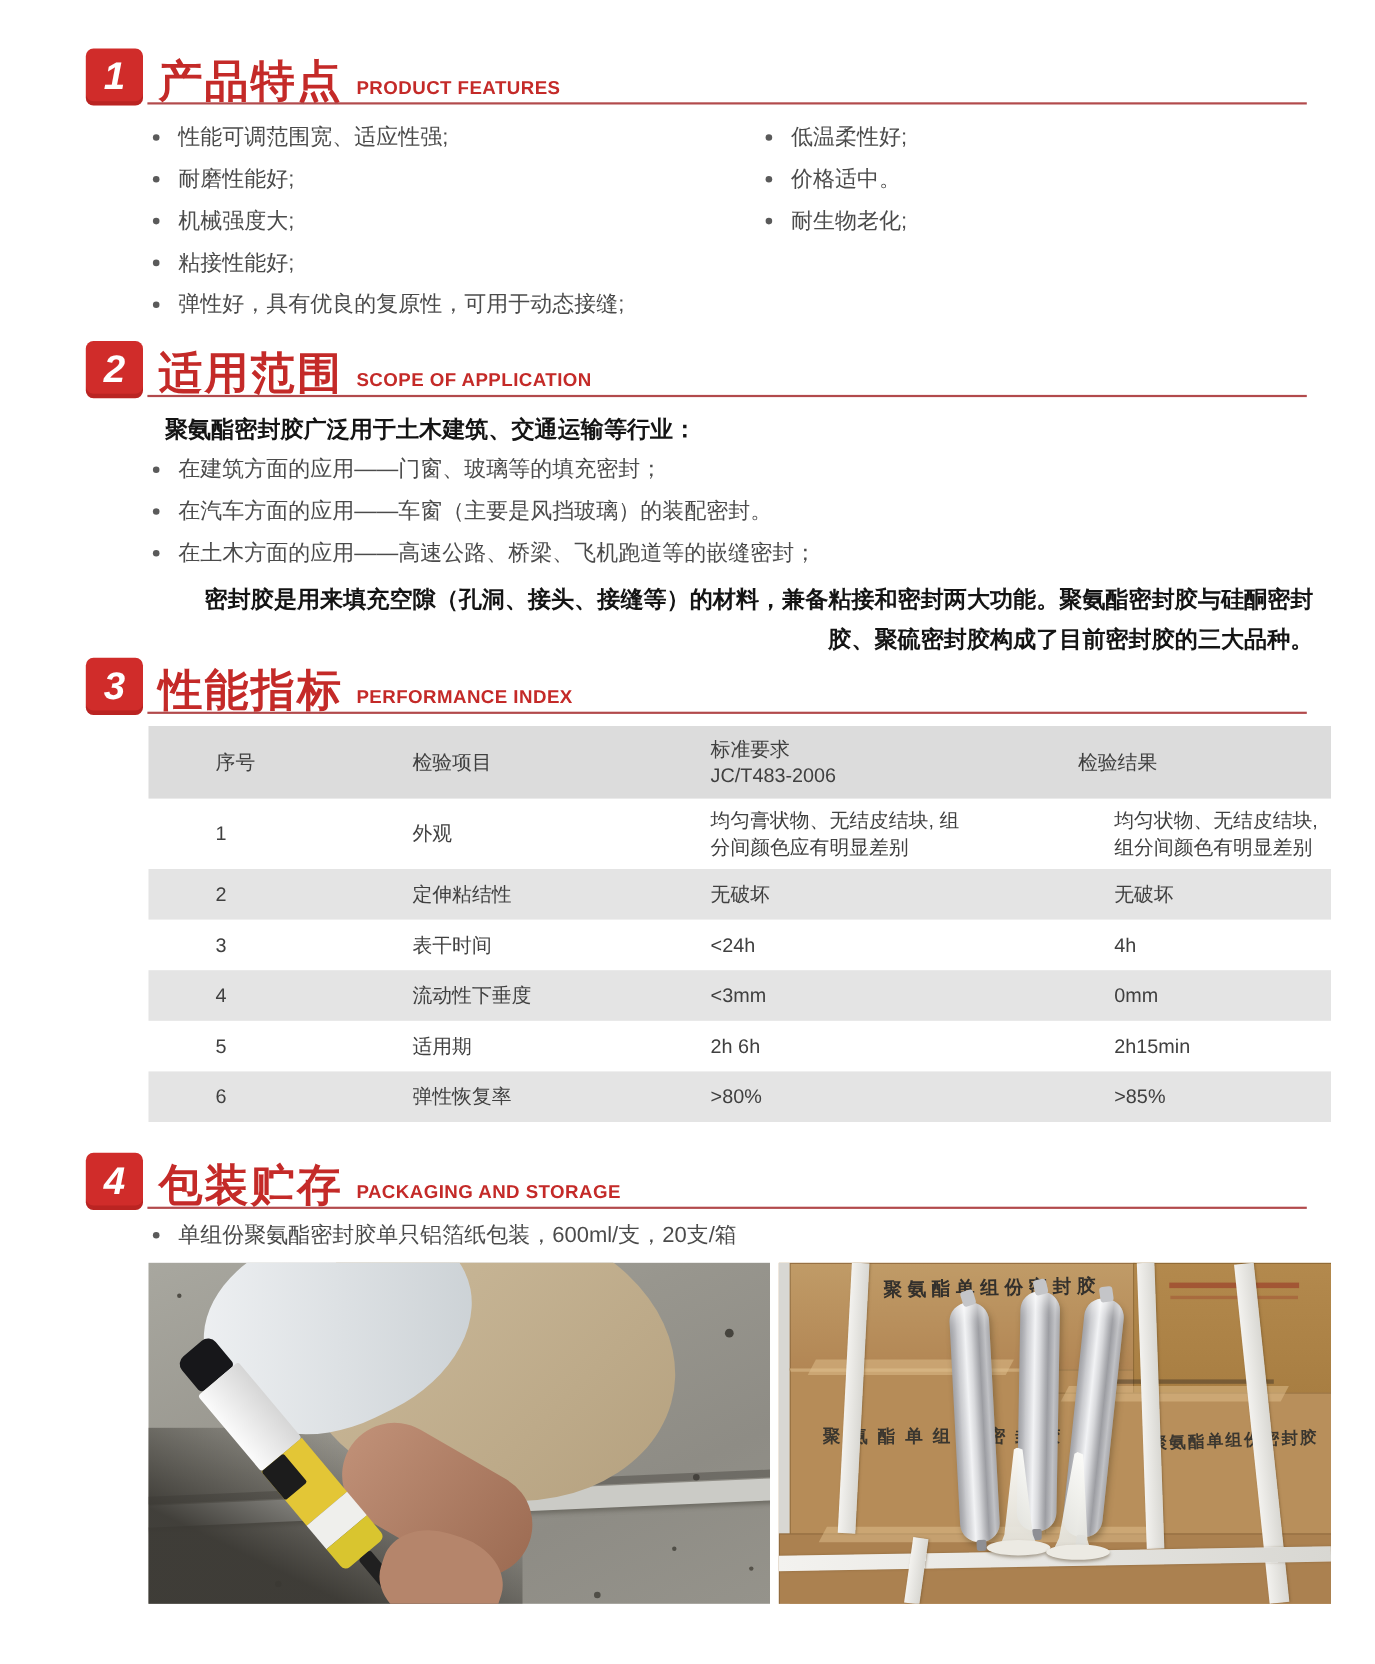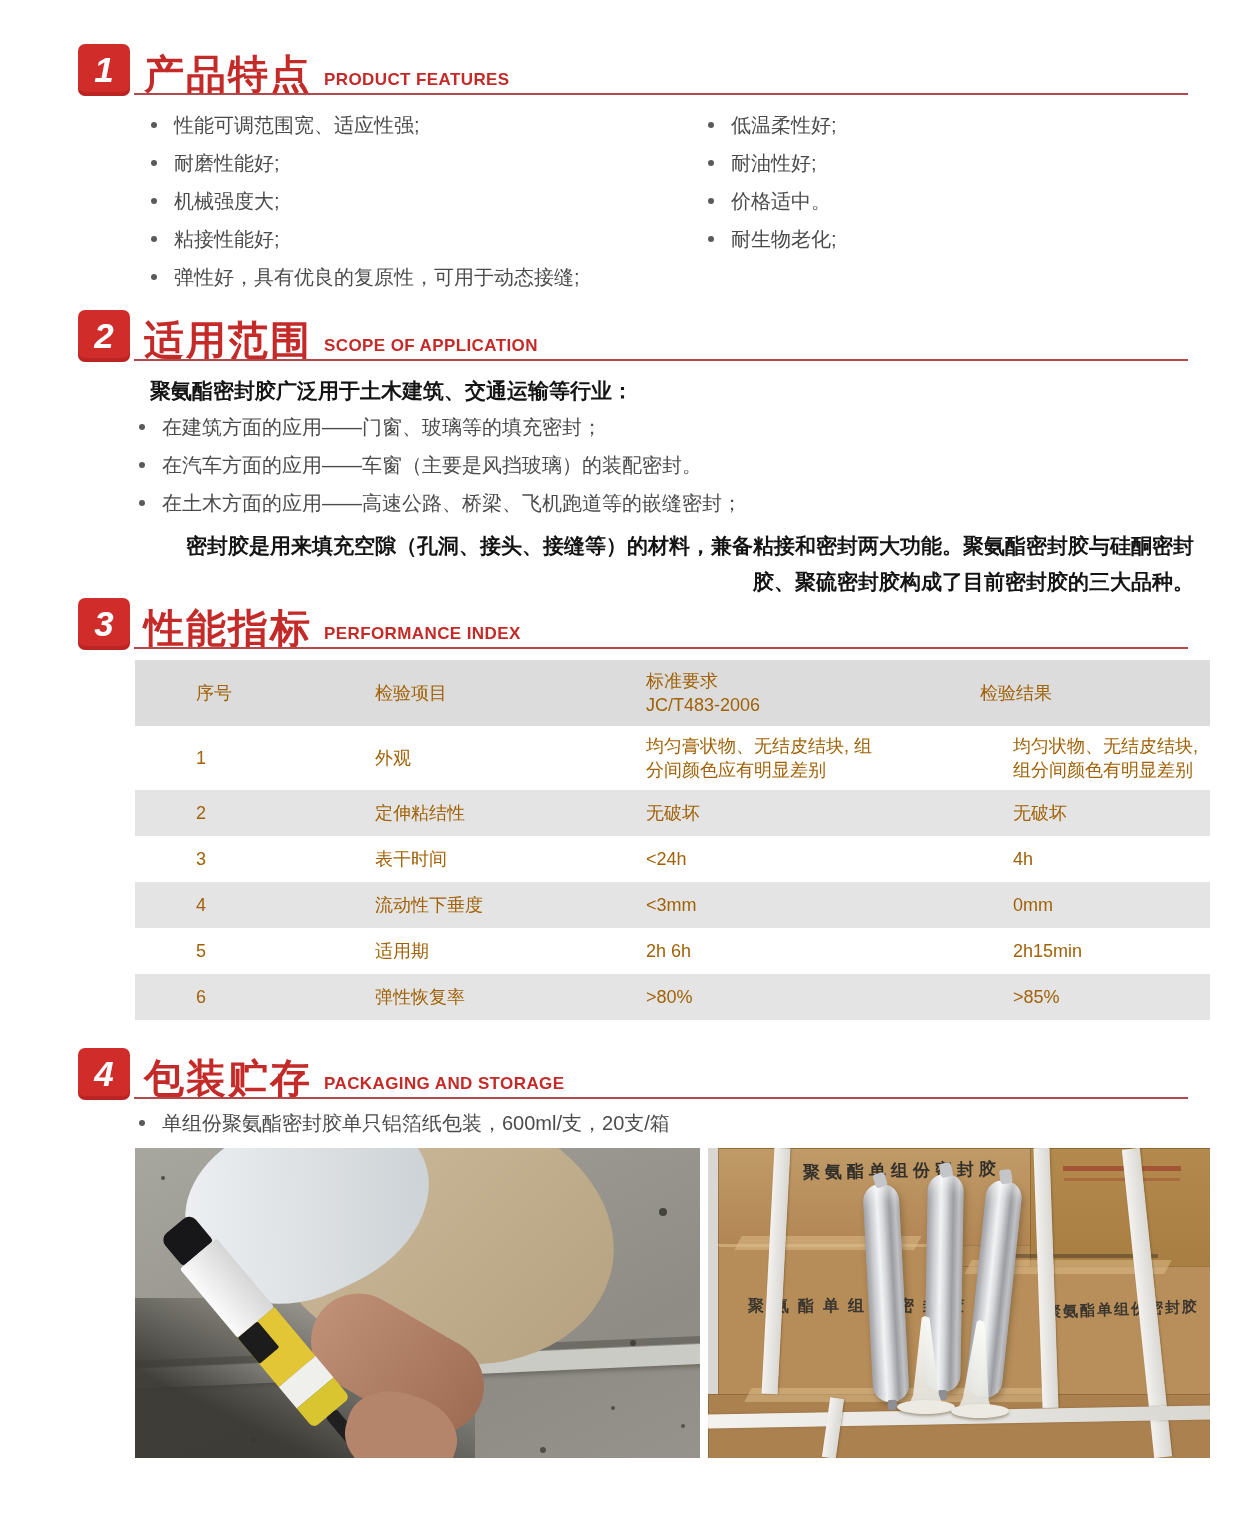--- a/index.html
+++ b/index.html
@@ -14,32 +14,32 @@
   .t-cn{font-size:40px;font-weight:800;color:#c42a28;margin:0 0 2px 14px;line-height:1;letter-spacing:2px;}
   .t-en{font-size:17px;font-weight:700;color:#c42a28;margin:0 0 6px 12px;letter-spacing:.4px;white-space:nowrap;}
   .rule{position:absolute;left:56px;right:0;bottom:1px;height:2px;background:#b24a4c;}
 
   
   .blist{list-style:none;margin:0;padding:0;}
   .blist li{display:flex;align-items:flex-start;font-size:20px;color:#4b4b4b;line-height:26px;margin-bottom:12px;}
   .dot{flex:none;width:6px;height:6px;border-radius:50%;background:#5a5a5a;margin:10px 17px 0 0;}
 
   #sec1{margin-top:42px;}
-  .features{display:flex;margin-top:16px;margin-left:12px;}
+  .features{display:flex;margin-top:16px;}
   .features .left{margin-left:139px;width:519px;}
   .features .right{margin-left:38px;}
 
   #sec2{margin-top:6px;}
   .scope-intro{margin:14px 60px 0 150px;font-size:21px;font-weight:700;color:#141414;line-height:30px;}
   .scope-list{margin:8px 0 0 139px;}
   .scope-note{margin:2px 56px 0 150px;font-size:21px;font-weight:700;color:#141414;line-height:36px;text-align:right;}
 
   
   #sec3{margin-top:-4px;}
-  .ptable{margin:10px 0 0 135px;width:1075px;font-size:18px;color:#a16207;}
+  .ptable{margin:10px 0 0 135px;width:1075px;font-size:18px;color:#404040;}
   .trow{display:grid;grid-template-columns:240px 238px 367px 230px;align-items:center;}
   .trow .c1{padding-left:61px;}
   .thead{height:66px;background:#dcdcdc;font-size:18px;}
   .thead .hl{display:block;line-height:24px;}
   .r-tall{height:64px;}
   .r-std{height:46px;}
   .shade{background:#e4e4e4;}
   .c3 span,.c4 span{display:inline-block;max-width:238px;line-height:24px;margin-left:33px;}
 
   
@@ -161,24 +161,20 @@
             <span>弹性好，具有优良的复原性，可用于动态接缝;</span>
           </li>
       </ul>
       <ul class="blist right">
         <li>
             <span class="dot"></span>
             <span>低温柔性好;</span>
           </li>
         <li>
             <span class="dot"></span>
-            <span>耐油性好;</span>
-          </li>
-        <li>
-            <span class="dot"></span>
             <span>价格适中。</span>
           </li>
         <li>
             <span class="dot"></span>
             <span>耐生物老化;</span>
           </li>
       </ul>
     </div>
   </section>
 

